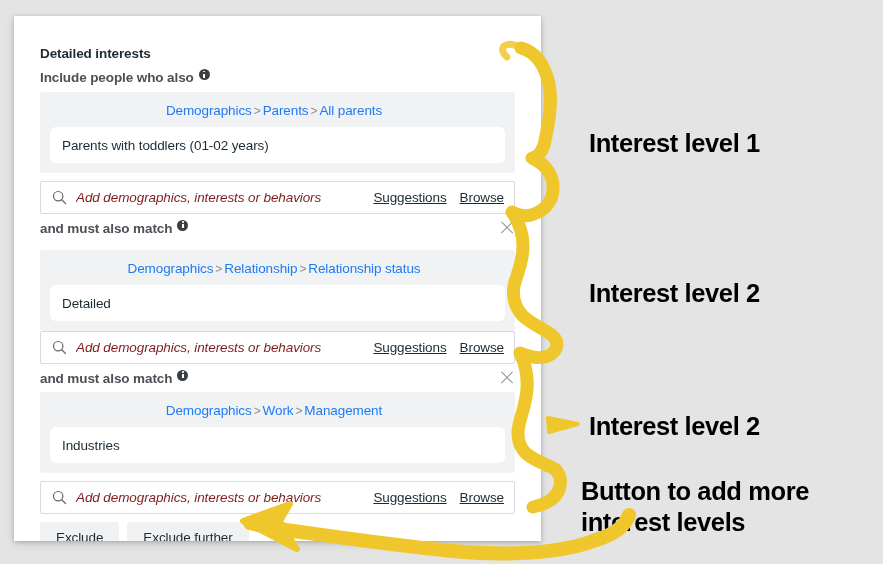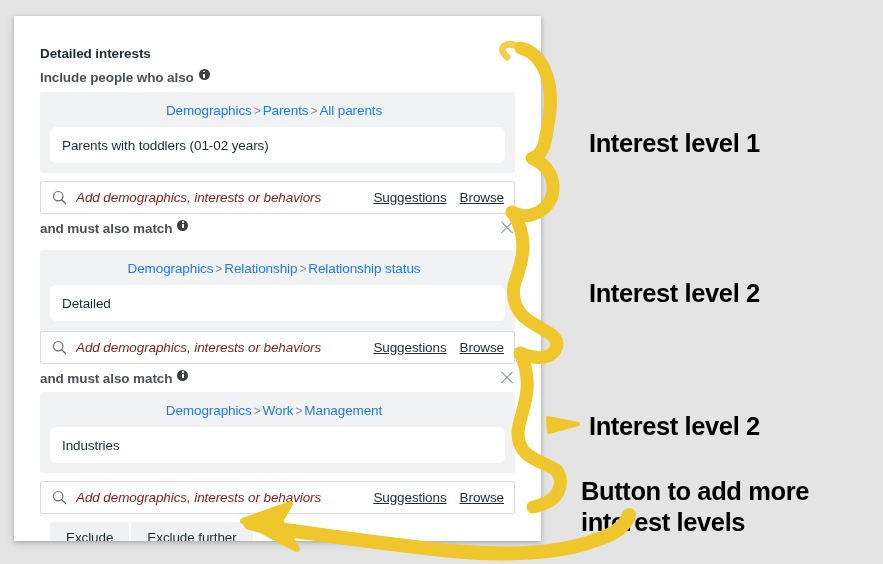--- a/index.html
+++ b/index.html
@@ -193,24 +193,24 @@
     letter-spacing: -0.1px;
     margin-left: 13px;
     cursor: pointer;
     white-space: nowrap;
     text-decoration: underline;
   }
 
   
   .btn-row {
     position: absolute;
-    left: 36px;
+    left: 26px;
     top: 506px;
     display: flex;
-    gap: 2px;
+    gap: 8px;
   }
   .btn {
     background: #eff1f3;
     border: none;
     border-radius: 3px;
     height: 30px;
     padding: 0 16px;
     font-size: 13.5px;
     color: #1c2b33;
     font-family: "Liberation Sans", sans-serif;

